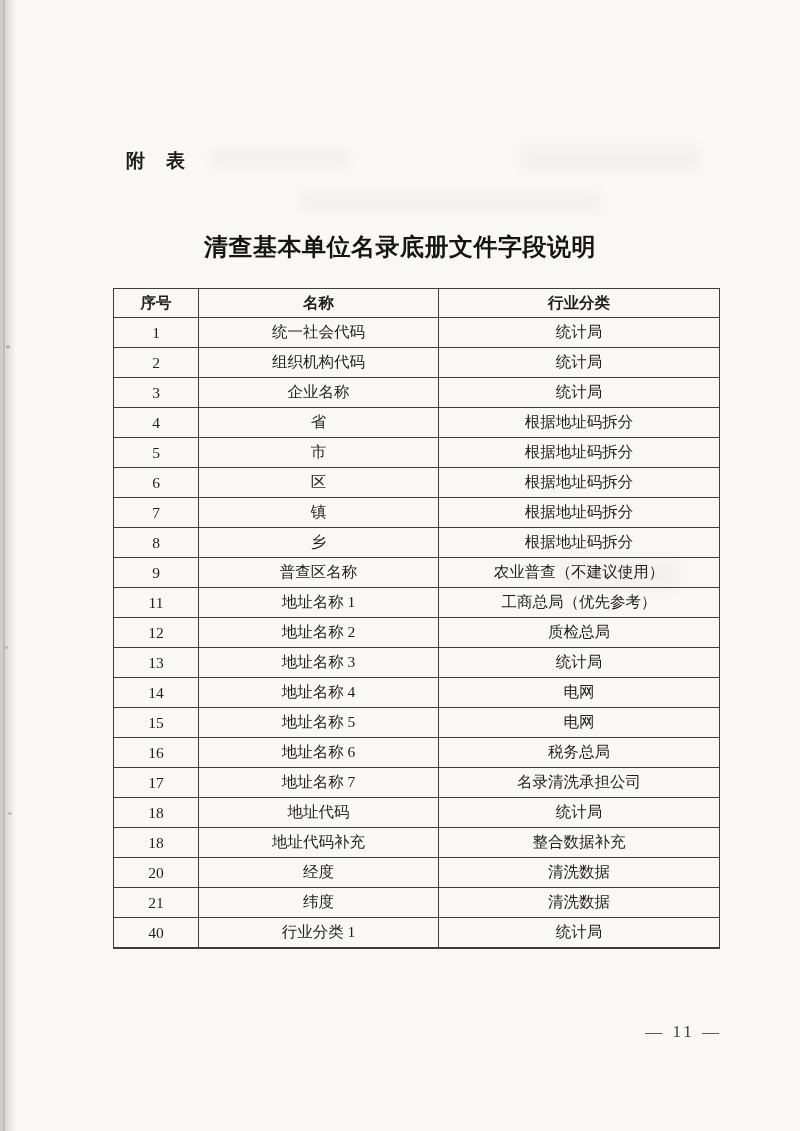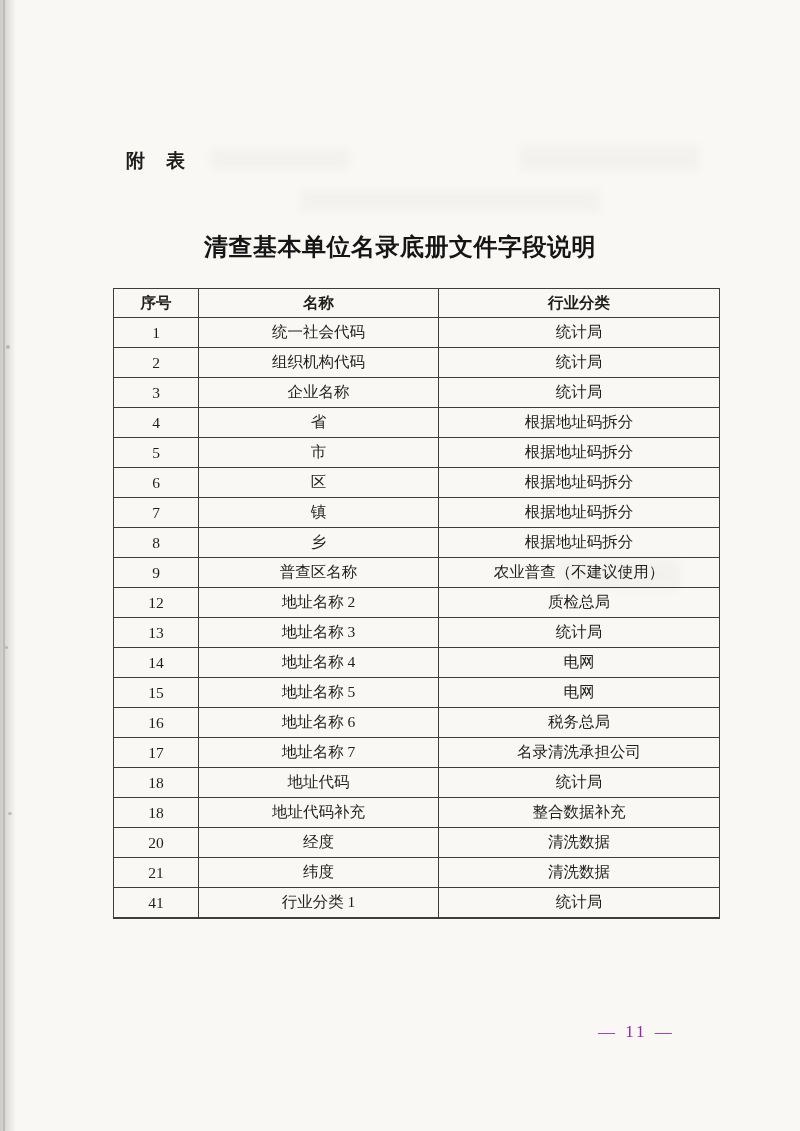--- a/index.html
+++ b/index.html
@@ -102,23 +102,23 @@
     height: 28px;
   }
   .fields-table tbody tr:last-child td {
     border-bottom-width: 2px;
   }
   .page-number {
     position: absolute;
     top: 1022px;
     left: 598px;
     width: 124px;
-    text-align: left;
+    text-align: right;
     font-size: 17px;
-    color: #a21caf;
+    color: #404040;
     letter-spacing: 3px;
     white-space: pre;
   }
 </style>
 </head>
 <body>
 
 <div class="page">
 
   <div class="scan-edge"></div>
@@ -188,20 +188,25 @@
           <td>8</td>
           <td>乡</td>
           <td>根据地址码拆分</td>
         </tr>
         <tr>
           <td>9</td>
           <td>普查区名称</td>
           <td>农业普查（不建议使用）</td>
         </tr>
         <tr>
+          <td>11</td>
+          <td>地址名称 1</td>
+          <td>工商总局（优先参考）</td>
+        </tr>
+        <tr>
           <td>12</td>
           <td>地址名称 2</td>
           <td>质检总局</td>
         </tr>
         <tr>
           <td>13</td>
           <td>地址名称 3</td>
           <td>统计局</td>
         </tr>
         <tr>
@@ -238,21 +243,21 @@
           <td>20</td>
           <td>经度</td>
           <td>清洗数据</td>
         </tr>
         <tr>
           <td>21</td>
           <td>纬度</td>
           <td>清洗数据</td>
         </tr>
         <tr>
-          <td>41</td>
+          <td>40</td>
           <td>行业分类 1</td>
           <td>统计局</td>
         </tr>
       </tbody>
   </table>
 
   <div class="page-number">— 11 —</div>
 
 </div>
 

